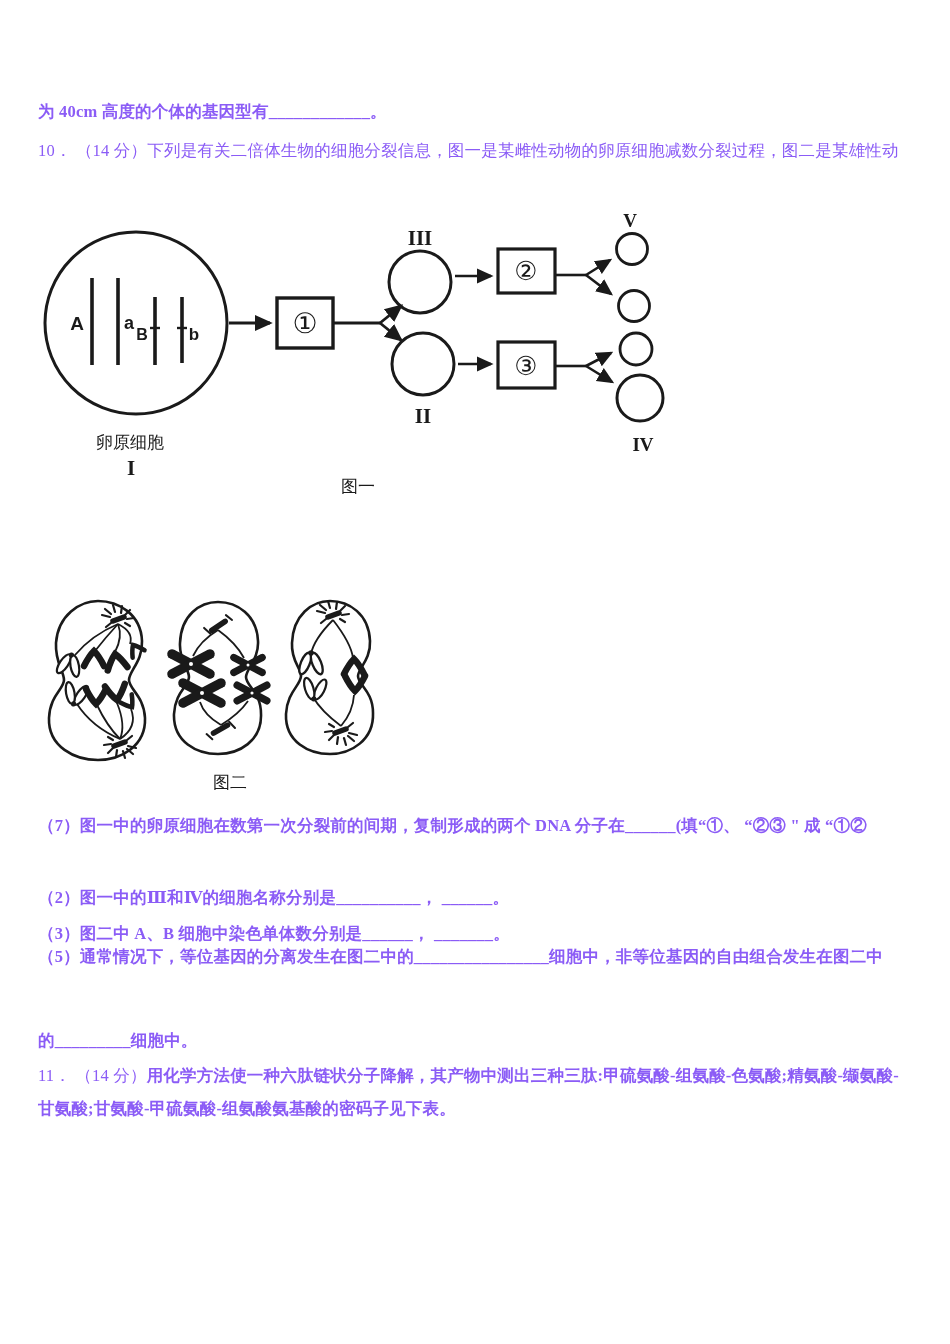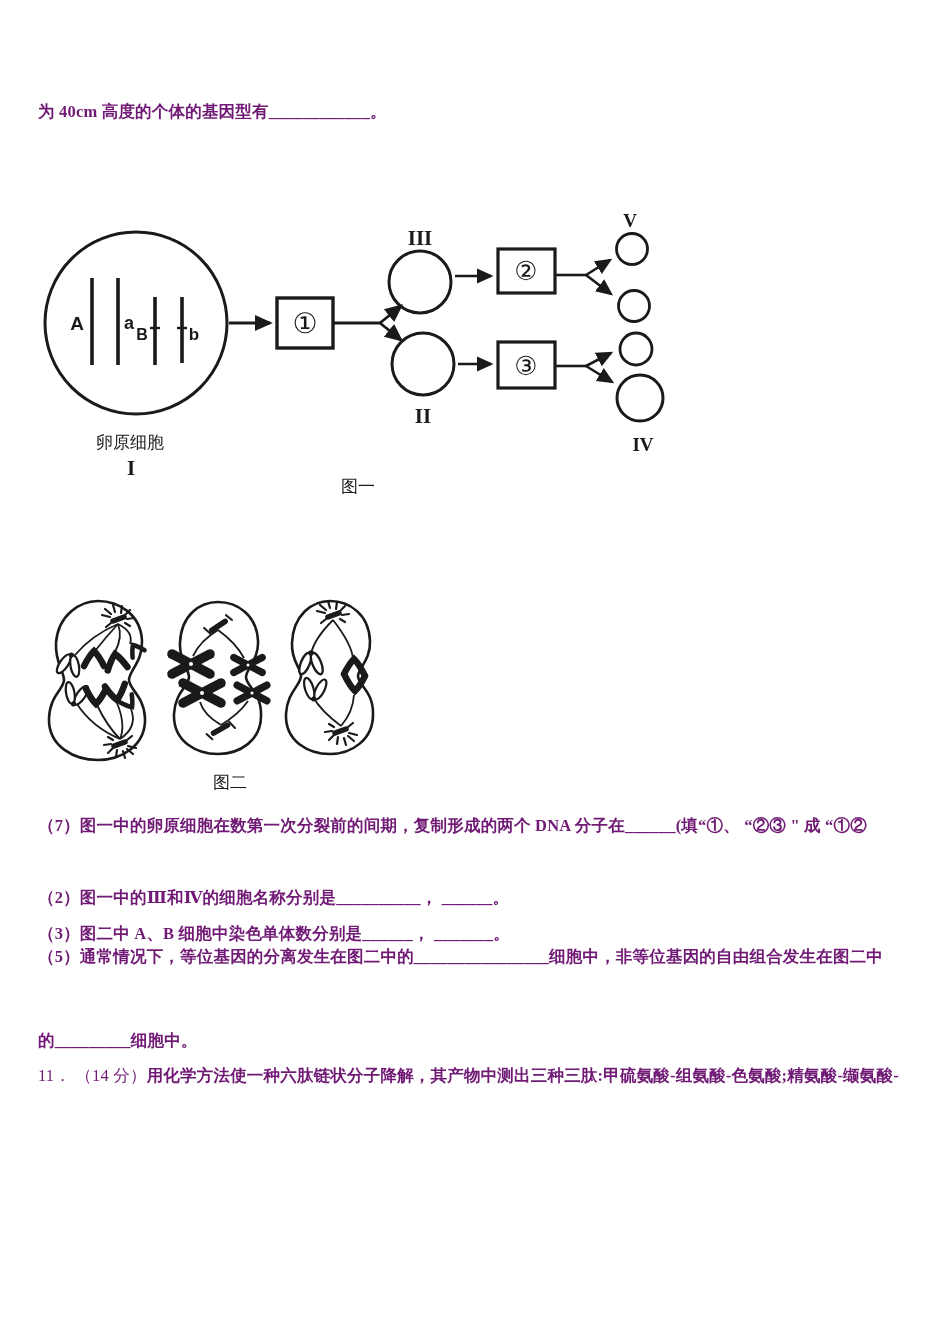--- a/index.html
+++ b/index.html
@@ -1,20 +1,20 @@
 <!DOCTYPE html>
 <html><head>
 <meta charset="utf-8">
 <style>
   html,body{margin:0;padding:0;background:#e9e9e9;}
   .page{
     position:relative; width:950px; height:1344px; margin:0 auto;
     background:#ffffff; overflow:hidden;
     font-family:"Liberation Serif","DejaVu Serif",serif;
-    color:#701a75;
+    color:#8b5cf6;
   }
   .line{
     position:absolute; left:38px; white-space:nowrap;
     font-size:16.5px; line-height:22px; letter-spacing:0.2px;
   }
   .b{font-weight:700;}
   .fig{position:absolute;}
   svg text{fill:#1a1a1a; text-anchor:middle;}
   .rom{font-family:"Liberation Serif","DejaVu Serif",serif; font-weight:600;}
   .chrlab{font-family:"Liberation Sans","DejaVu Sans",sans-serif; font-weight:700;}
@@ -25,20 +25,21 @@
   .spin{stroke:#1a1a1a; fill:none; stroke-width:1.8;}
   .vchr{stroke:#1a1a1a; fill:none; stroke-width:6.5; stroke-linecap:round;}
   .xbar{stroke:#1a1a1a; fill:none; stroke-width:9.5; stroke-linecap:round;}
 </style>
 </head>
 <body>
 
 <div class="page">
 
   <div class="line b" style="top:101px">为 40cm 高度的个体的基因型有____________。</div>
+  <div class="line" style="top:140px">10． （14 分）下列是有关二倍体生物的细胞分裂信息，图一是某雌性动物的卵原细胞减数分裂过程，图二是某雄性动</div>
 
   <svg class="fig" style="left:30px; top:205px;" width="660" height="300" viewBox="0 0 660 300">
     <defs>
       <marker id="ah" viewBox="0 0 10 10" refX="8.5" refY="5" markerWidth="6.5" markerHeight="6.5" orient="auto-start-reverse">
         <path d="M0,0.5 L10,5 L0,9.5 Z" fill="#1a1a1a"></path>
       </marker>
     </defs>
 
     <g>
       <circle class="ln" cx="106" cy="118" r="91" stroke-width="3"></circle>
@@ -192,14 +193,15 @@
   </svg>
 
   <div class="line b" style="top:815px">（7）图一中的卵原细胞在数第一次分裂前的间期，复制形成的两个 DNA 分子在______(填“①、 “②③ " 成 “①②</div>
   <div class="line b" style="top:887px">（2）图一中的Ⅲ和Ⅳ的细胞名称分别是__________， ______。</div>
   <div class="line b" style="top:923px">（3）图二中 A、B 细胞中染色单体数分别是______， _______。</div>
   <div class="line b" style="top:946px">（5）通常情况下，等位基因的分离发生在图二中的________________细胞中，非等位基因的自由组合发生在图二中</div>
   <div class="line b" style="top:1030px">的_________细胞中。</div>
   <div class="line" style="top:1065px">
     <span>11． （14 分）</span><span class="b">用化学方法使一种六肽链状分子降解，其产物中测出三种三肽:甲硫氨酸-组氨酸-色氨酸;精氨酸-缬氨酸-</span>
   </div>
+  <div class="line b" style="top:1098px">甘氨酸;甘氨酸-甲硫氨酸-组氨酸氨基酸的密码子见下表。</div>
 
 </div>
 
 </body></html>

